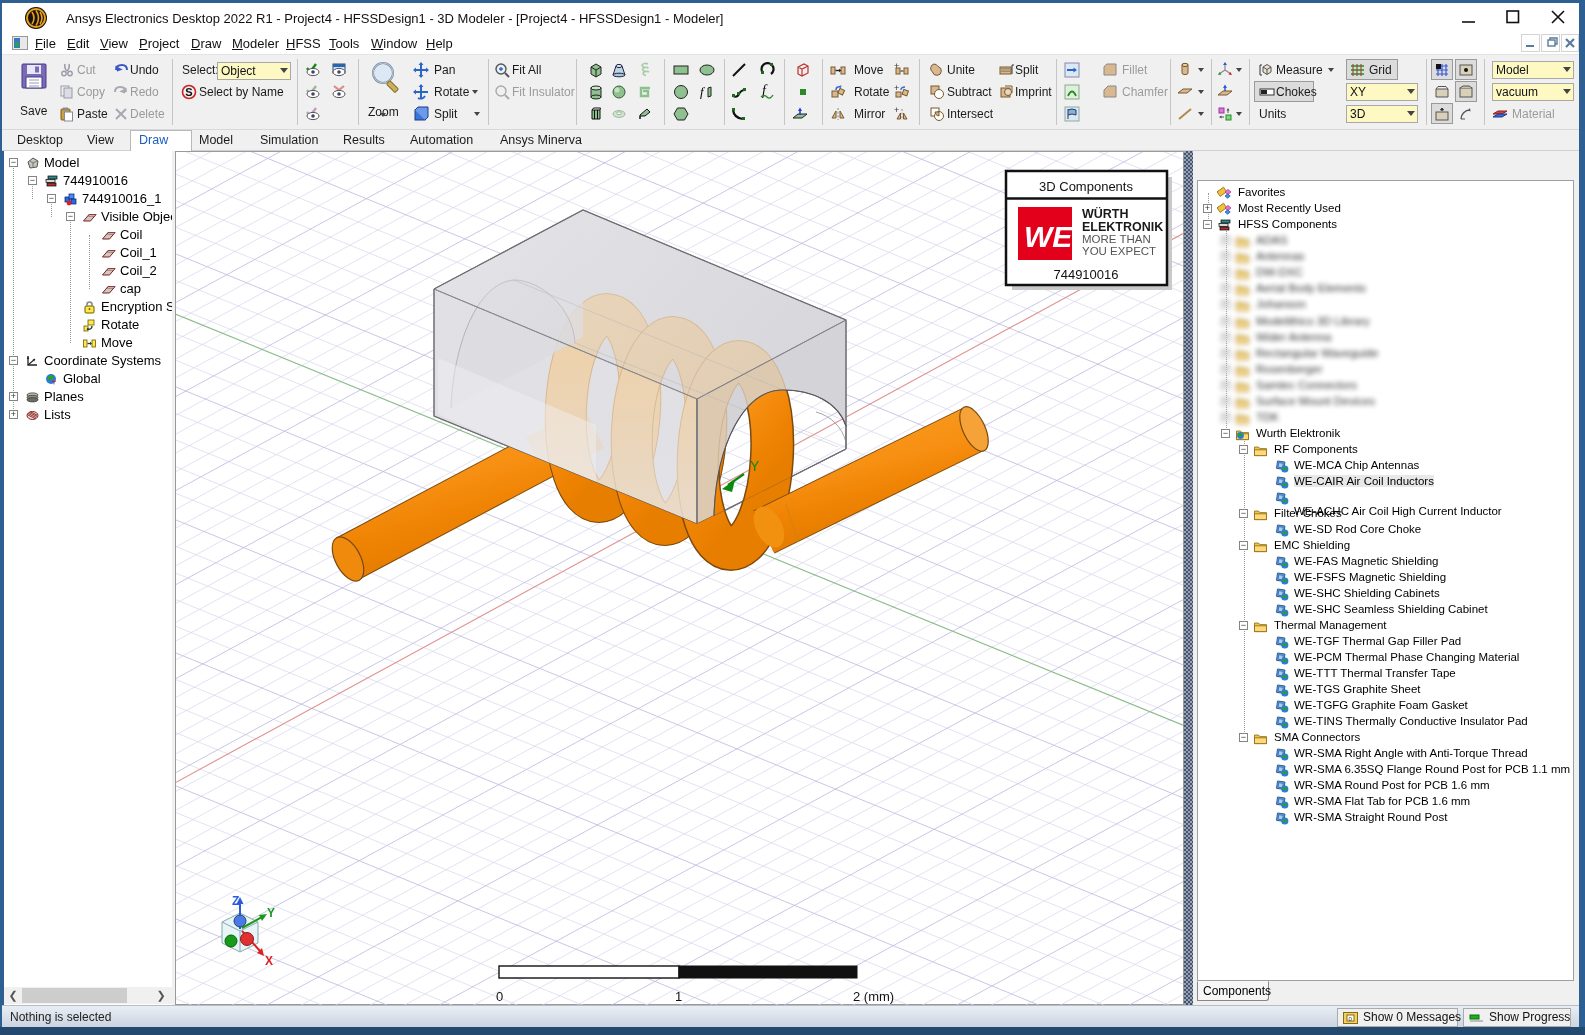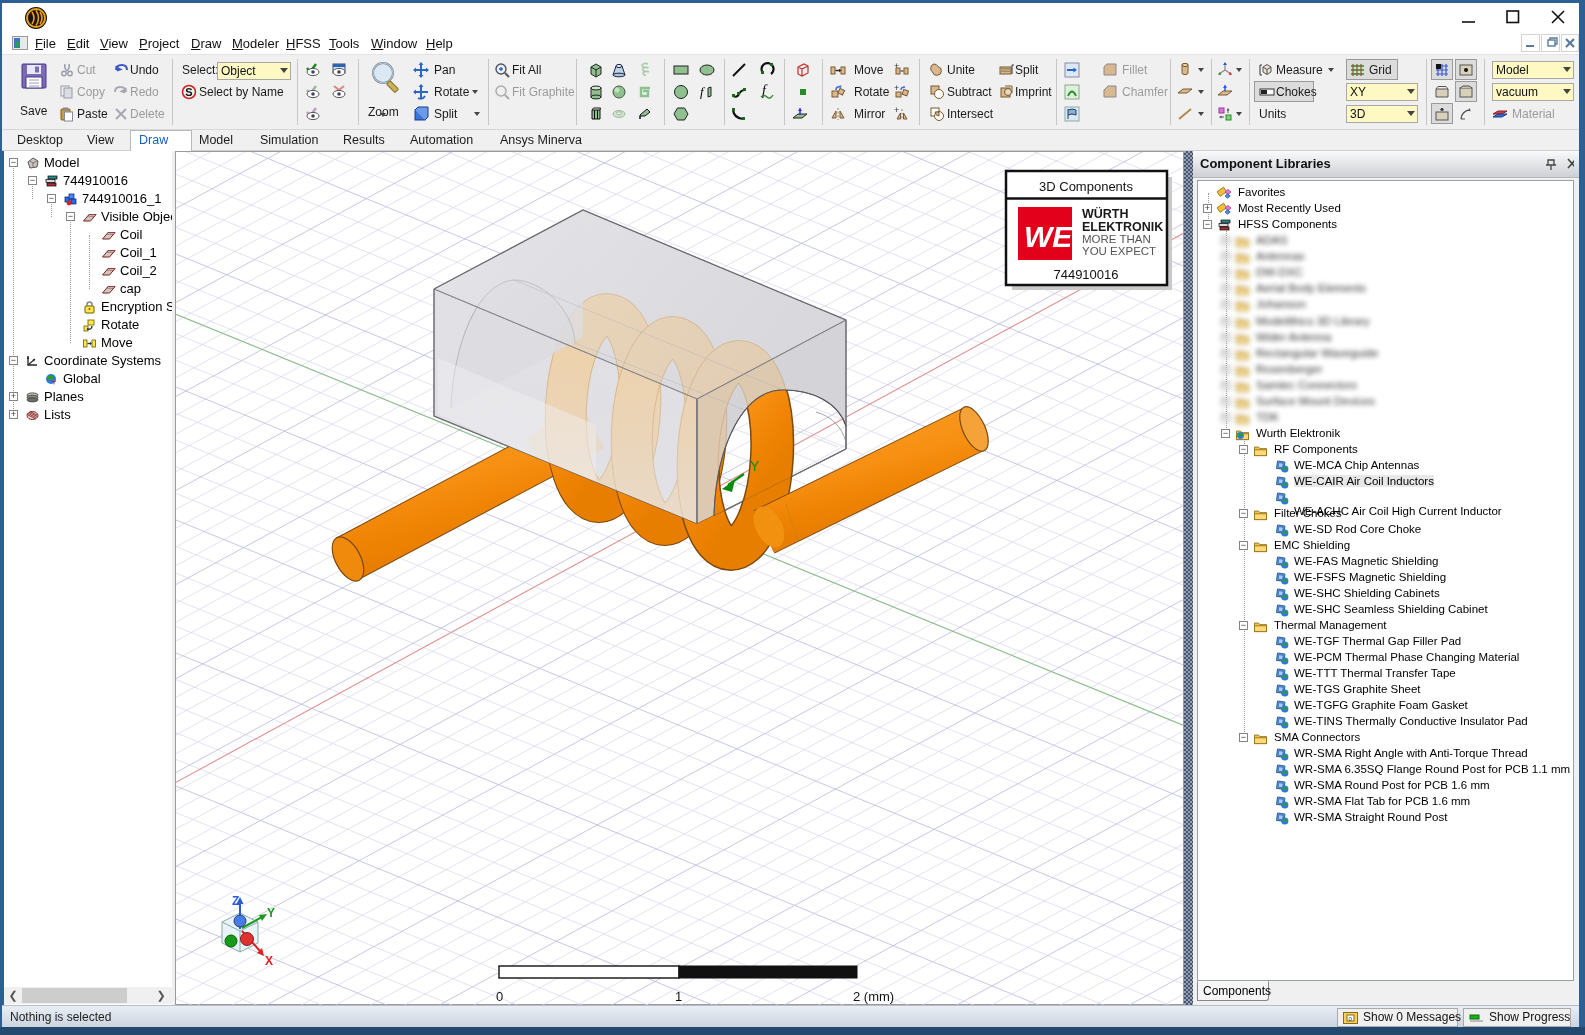--- a/index.html
+++ b/index.html
@@ -43,20 +43,21 @@
 <div class="winborder" style="left:0;top:0;width:1585px;height:3px"></div>
 <div class="winborder" style="left:0;top:0;width:4px;height:1035px"></div>
 <div class="winborder" style="left:1579px;top:0;width:6px;height:1035px"></div>
 
 <div id="titlebar">
  <svg class="abs" style="left:22px;top:3px" width="24" height="24">
         <circle cx="12" cy="12" r="11" fill="#1a1208"></circle>
         <path d="M12 3 a9 9 0 0 1 0 18 a9 9 0 0 1 0-18" fill="none" stroke="#e8a020" stroke-width="2"></path>
         <path d="M8 6 q4 6 0 12 M12 4.5 q5 7.5 0 15 M16 6 q4 6 0 12" stroke="#e8a020" stroke-width="1.6" fill="none"></path>
       </svg>
+ <span class="t">Ansys Electronics Desktop 2022 R1 - Project4 - HFSSDesign1 - 3D Modeler - [Project4 - HFSSDesign1 - Modeler]</span>
  <svg class="abs" style="left:1455px;top:5px" width="120" height="20">
    <path d="M5 14 h13" stroke="#111" stroke-width="1.6"></path>
    <rect x="50" y="3" width="11.5" height="11.5" fill="none" stroke="#111" stroke-width="1.6"></rect>
    <path d="M95 3 L107 15 M107 3 L95 15" stroke="#111" stroke-width="1.6"></path>
  </svg>
 </div>
 <div id="menubar">
  <svg class="abs" style="left:10px;top:4px" width="16" height="14">
         <rect x="0.5" y="0.5" width="15" height="13" fill="#e8e8e8" stroke="#999"></rect>
         <rect x="2" y="2" width="6" height="10" fill="#3a76c8"></rect>
@@ -188,21 +189,21 @@
       <svg class="tbico" style="left:492px;top:7px" width="16" height="16" viewBox="0 0 16 16">
         <circle cx="7" cy="7" r="5" fill="#e8f0fa" stroke="#555" stroke-width="1.4"></circle>
         <path d="M11 11 l4 4" stroke="#555" stroke-width="2"></path>
         <path d="M5 7h4M7 5v4" stroke="#2a66c8" stroke-width="1.3"></path>
       </svg>
       <span class="tblbl" style="left:510px;top:8px">Fit All</span>
       <svg class="tbico" style="left:492px;top:29px" width="16" height="16" viewBox="0 0 16 16">
         <circle cx="7" cy="7" r="5" fill="#f0f0f0" stroke="#aaa" stroke-width="1.4"></circle>
         <path d="M11 11 l4 4" stroke="#aaa" stroke-width="2"></path>
       </svg>
-      <span class="tblbl dis" style="left:510px;top:30px">Fit Graphite</span>
+      <span class="tblbl dis" style="left:510px;top:30px">Fit Insulator</span>
       <div class="sep" style="left:574px"></div>
       <svg class="tbico" style="left:586px;top:7px" width="16" height="16" viewBox="0 0 16 16">
         <path d="M3 5 l5-3 5 3 v7 l-5 3-5-3Z" fill="#8fc08f" stroke="#222"></path>
         <path d="M3 5 l5 3 5-3 M8 8 v7" stroke="#222" fill="none"></path>
       </svg>
       <svg class="tbico" style="left:609px;top:7px" width="16" height="16" viewBox="0 0 16 16">
         <path d="M5 4 L2 13 H14 L11 4" fill="#bcd4e4" stroke="#224"></path>
         <ellipse cx="8" cy="4" rx="3" ry="1.6" fill="#dce8f0" stroke="#224"></ellipse>
         <ellipse cx="8" cy="13" rx="6" ry="1.8" fill="#a8c4d8" stroke="#224"></ellipse>
       </svg>
@@ -704,27 +705,20 @@
 </g>
           <rect x="323" y="814" width="180" height="12" fill="#fff" stroke="#111" stroke-width="1.4"></rect>
           <rect x="503" y="814" width="178" height="12" fill="#111" stroke="#111"></rect>
           <text x="320" y="849" font-size="13" fill="#111" font-family="Liberation Sans">0</text>
           <text x="499" y="849" font-size="13" fill="#111" font-family="Liberation Sans">1</text>
           <text x="677" y="849" font-size="13" fill="#111" font-family="Liberation Sans">2 (mm)</text>
         </svg>
       </div>
 <div id="splitter"></div>
 <div id="rightpanel">
-        <div id="rphead">
-          <span style="position:absolute;left:7px;top:5px;font-size:13px;font-weight:bold;color:#111">Component Libraries</span>
-          <svg class="abs" style="left:351px;top:6px" width="30" height="15">
-            <path d="M4 3 h6 v5 h-6Z M7 8 v5 M2 8 h10" stroke="#444" fill="none" stroke-width="1.3"></path>
-            <path d="M24 2 l8 9 M32 2 l-8 9" stroke="#444" stroke-width="1.5"></path>
-          </svg>
-        </div>
         <div id="rptree">
           <div class="treeline" style="left:10px;top:12px;height:32px"></div>
           <div class="treeline" style="left:28px;top:44px;height:209px"></div>
           <div class="treeline" style="left:46px;top:253px;height:304px"></div>
           <span class="abs" style="left:19px;top:5px"><svg width="15" height="15" viewBox="0 0 15 15" style="">
               <rect x="1" y="3" width="8" height="5.5" transform="rotate(-35 5 6)" fill="#f0c040" stroke="#9a7000" stroke-width=".8"></rect>
               <path d="M8 6 l3-2.6 3 2.6 -3 2.6Z" fill="#f070d0" stroke="#903090" stroke-width=".7"></path>
               <path d="M8 10 l2.6-2.2 2.6 2.2 -2.6 2.2Z" fill="#4a90f0" stroke="#104a90" stroke-width=".7"></path>
             </svg></span>
           <span class="rtxt" style="left:40px;top:5px;">Favorites</span>

